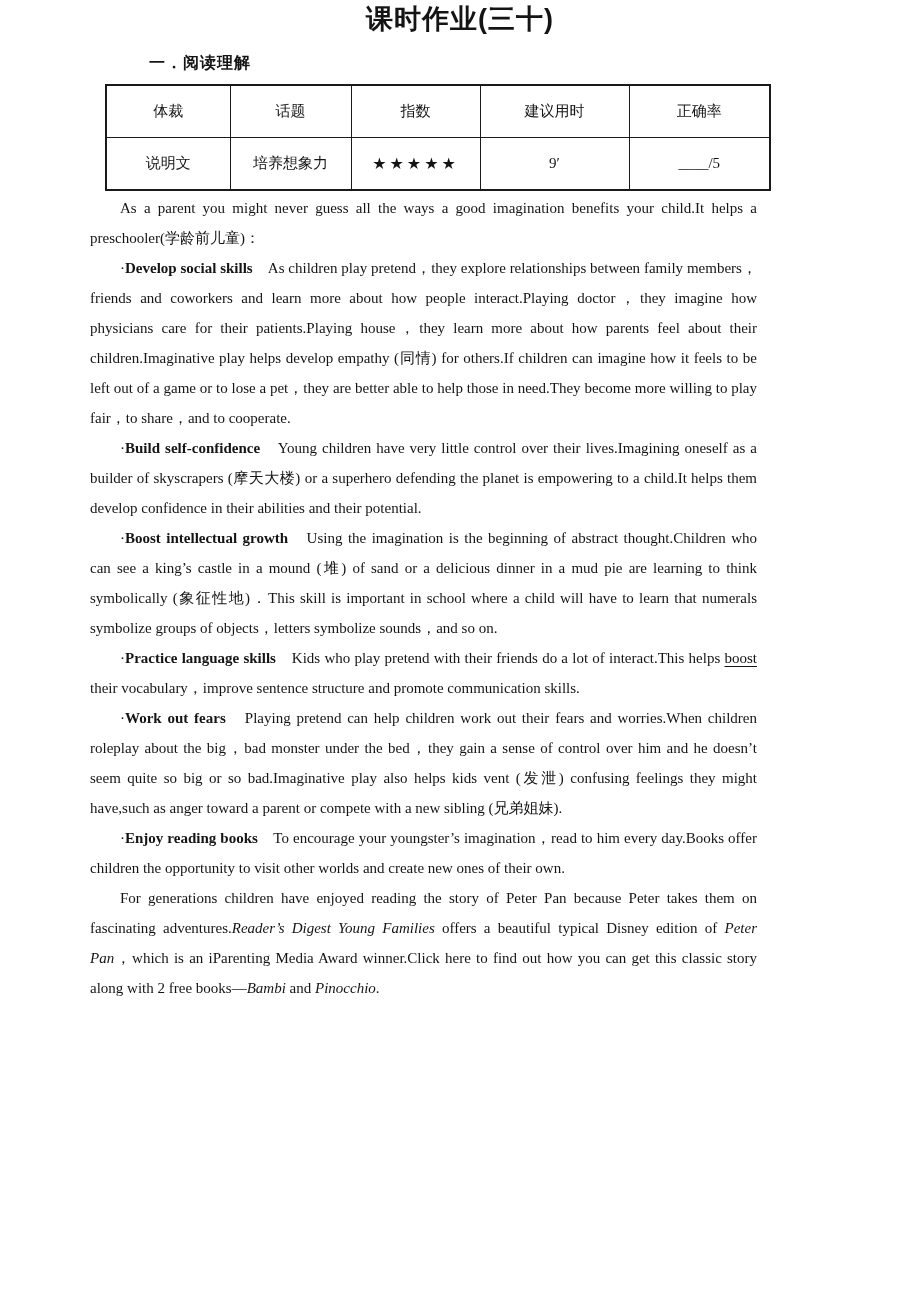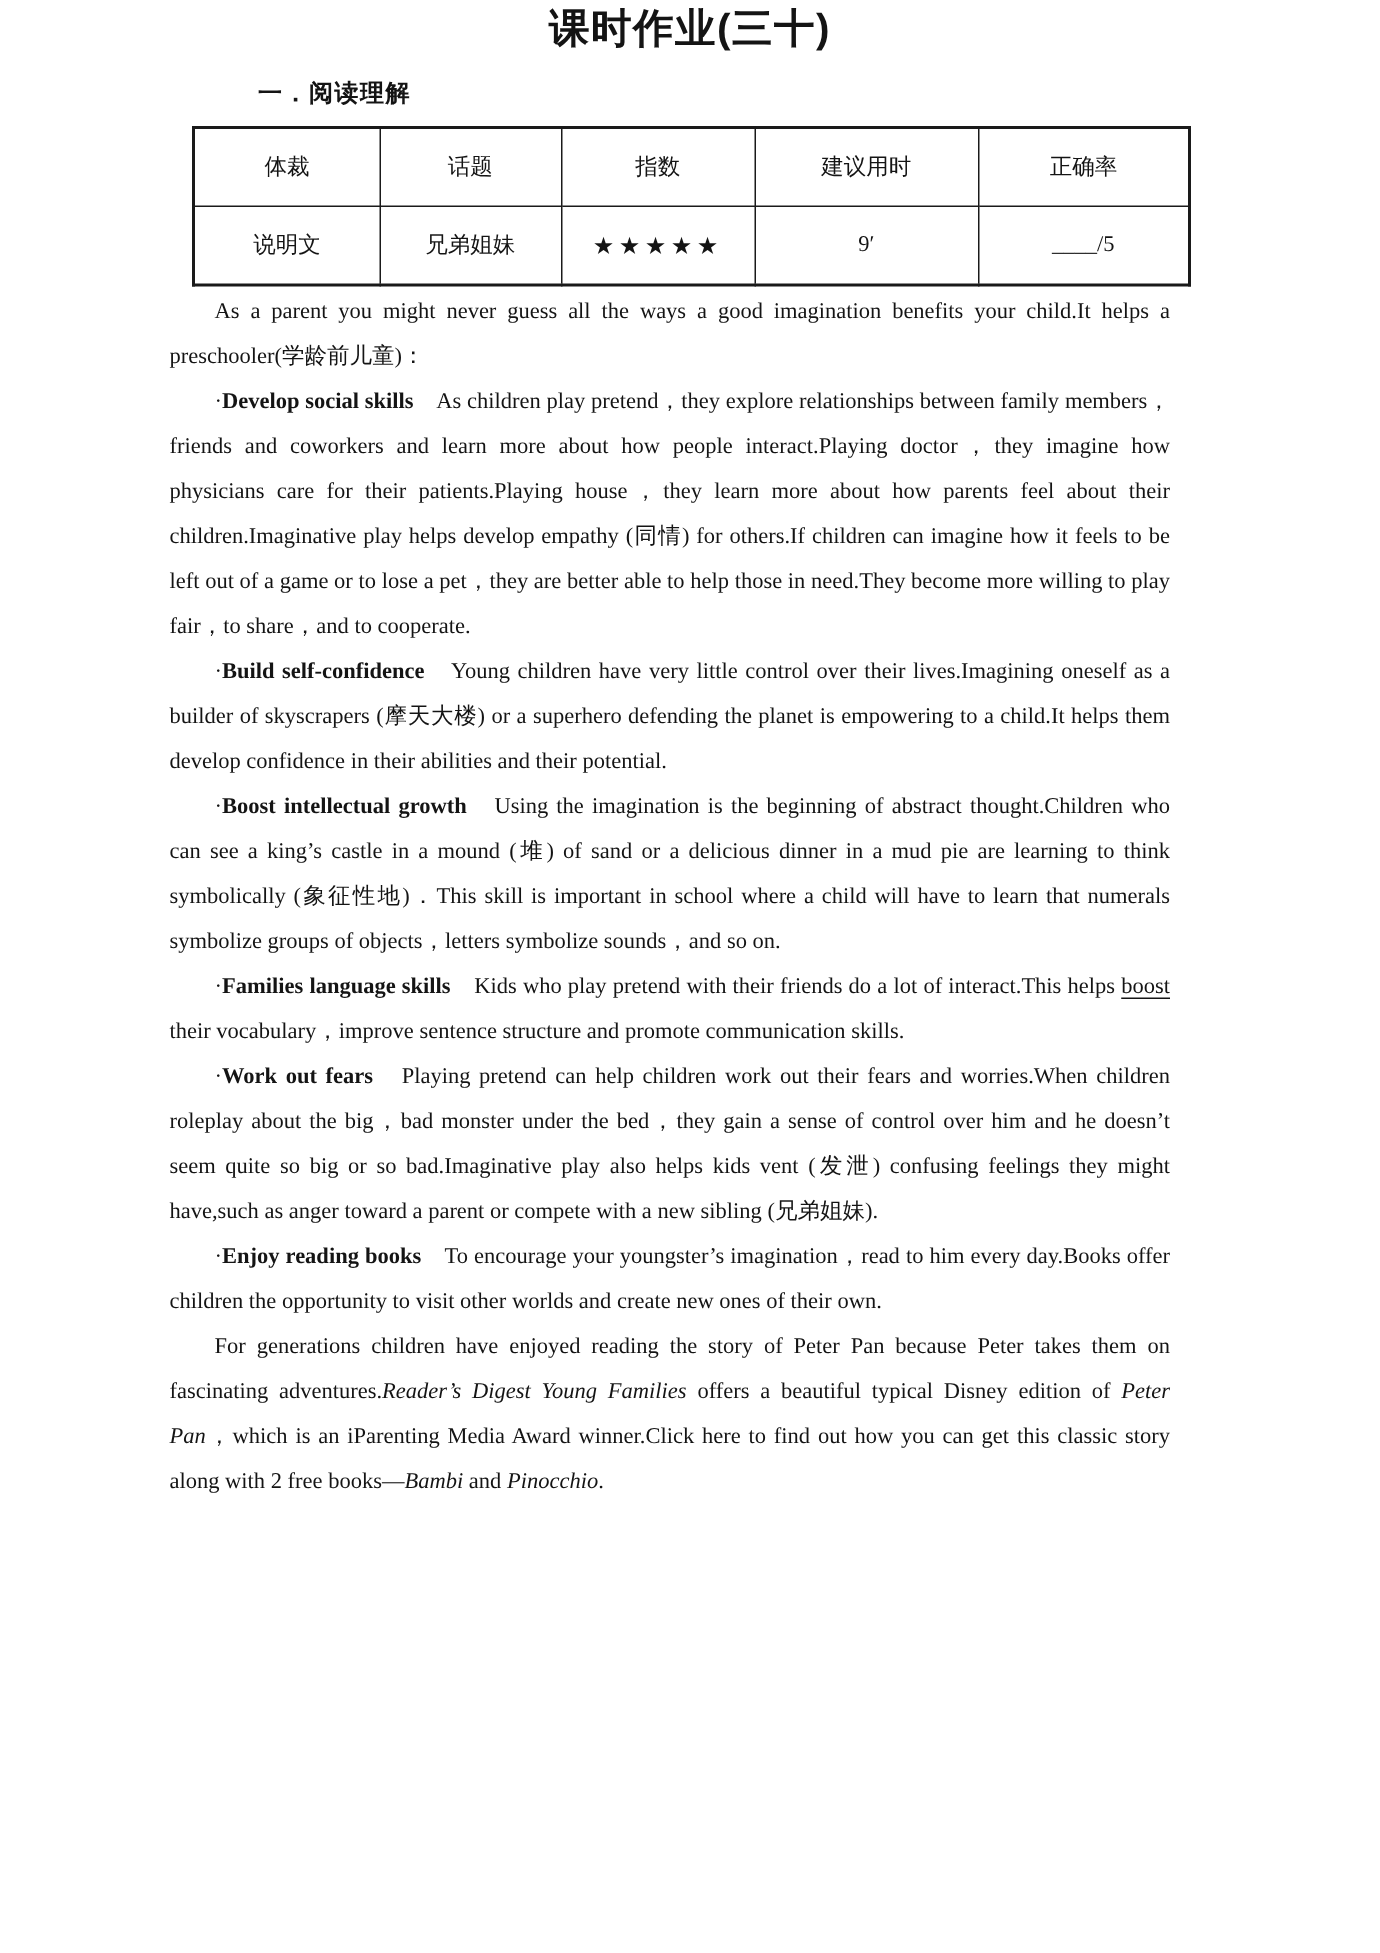--- a/index.html
+++ b/index.html
@@ -16,21 +16,21 @@
     margin: 0;
     width: 920px;
     text-align: center;
     font-family: "Liberation Sans", "DejaVu Sans", sans-serif;
     font-weight: bold;
     font-size: 27px;
     line-height: 38px;
     letter-spacing: 1px;
   }
   .content {
-    margin-left: 113px;
+    margin-left: 90px;
     width: 667px;
   }
   .section-heading {
     margin-top: 14px;
     margin-left: 59px;
     font-family: "Liberation Sans", "DejaVu Sans", sans-serif;
     font-weight: bold;
     font-size: 16px;
     line-height: 22px;
     letter-spacing: 1px;
@@ -93,33 +93,33 @@
     <tbody>
       <tr>
         <td>体裁</td>
         <td>话题</td>
         <td>指数</td>
         <td>建议用时</td>
         <td>正确率</td>
       </tr>
       <tr>
         <td>说明文</td>
-        <td>兄弟姐妹</td>
+        <td>培养想象力</td>
         <td class="stars">★★★★★</td>
         <td>9′</td>
         <td>____/5</td>
       </tr>
     </tbody>
   </table>
 
   <div class="passage">
     <p><span>As a parent you might never guess all the ways a good imagination benefits your child.It helps a preschooler(学龄前儿童)：</span></p>
     <p><span>·</span><span class="seg-b">Develop social skills</span><span>　As children play pretend，they explore relationships between family members，friends and coworkers and learn more about how people interact.Playing doctor，they imagine how physicians care for their patients.Playing house，they learn more about how parents feel about their children.Imaginative play helps develop empathy (同情) for others.If children can imagine how it feels to be left out of a game or to lose a pet，they are better able to help those in need.They become more willing to play fair，to share，and to cooperate.</span></p>
     <p><span>·</span><span class="seg-b">Build self-confidence</span><span>　Young children have very little control over their lives.Imagining oneself as a builder of skyscrapers (摩天大楼) or a superhero defending the planet is empowering to a child.It helps them develop confidence in their abilities and their potential.</span></p>
     <p><span>·</span><span class="seg-b">Boost intellectual growth</span><span>　Using the imagination is the beginning of abstract thought.Children who can see a king’s castle in a mound (堆) of sand or a delicious dinner in a mud pie are learning to think symbolically (象征性地)．This skill is important in school where a child will have to learn that numerals symbolize groups of objects，letters symbolize sounds，and so on.</span></p>
-    <p><span>·</span><span class="seg-b">Families language skills</span><span>　Kids who play pretend with their friends do a lot of interact.This helps </span><span class="seg-u">boost</span><span> their vocabulary，improve sentence structure and promote communication skills.</span></p>
+    <p><span>·</span><span class="seg-b">Practice language skills</span><span>　Kids who play pretend with their friends do a lot of interact.This helps </span><span class="seg-u">boost</span><span> their vocabulary，improve sentence structure and promote communication skills.</span></p>
     <p><span>·</span><span class="seg-b">Work out fears</span><span>　Playing pretend can help children work out their fears and worries.When children roleplay about the big，bad monster under the bed，they gain a sense of control over him and he doesn’t seem quite so big or so bad.Imaginative play also helps kids vent (发泄) confusing feelings they might have,such as anger toward a parent or compete with a new sibling (兄弟姐妹).</span></p>
     <p><span>·</span><span class="seg-b">Enjoy reading books</span><span>　To encourage your youngster’s imagination，read to him every day.Books offer children the opportunity to visit other worlds and create new ones of their own.</span></p>
     <p><span>For generations children have enjoyed reading the story of Peter Pan because Peter takes them on fascinating adventures.</span><span class="seg-i">Reader’s Digest Young Families</span><span> offers a beautiful typical Disney edition of </span><span class="seg-i">Peter Pan</span><span>，which is an iParenting Media Award winner.Click here to find out how you can get this classic story along with 2 free books—</span><span class="seg-i">Bambi</span><span> and </span><span class="seg-i">Pinocchio</span><span>.</span></p>
   </div>
 
 
 </div>
 
 </body></html>

